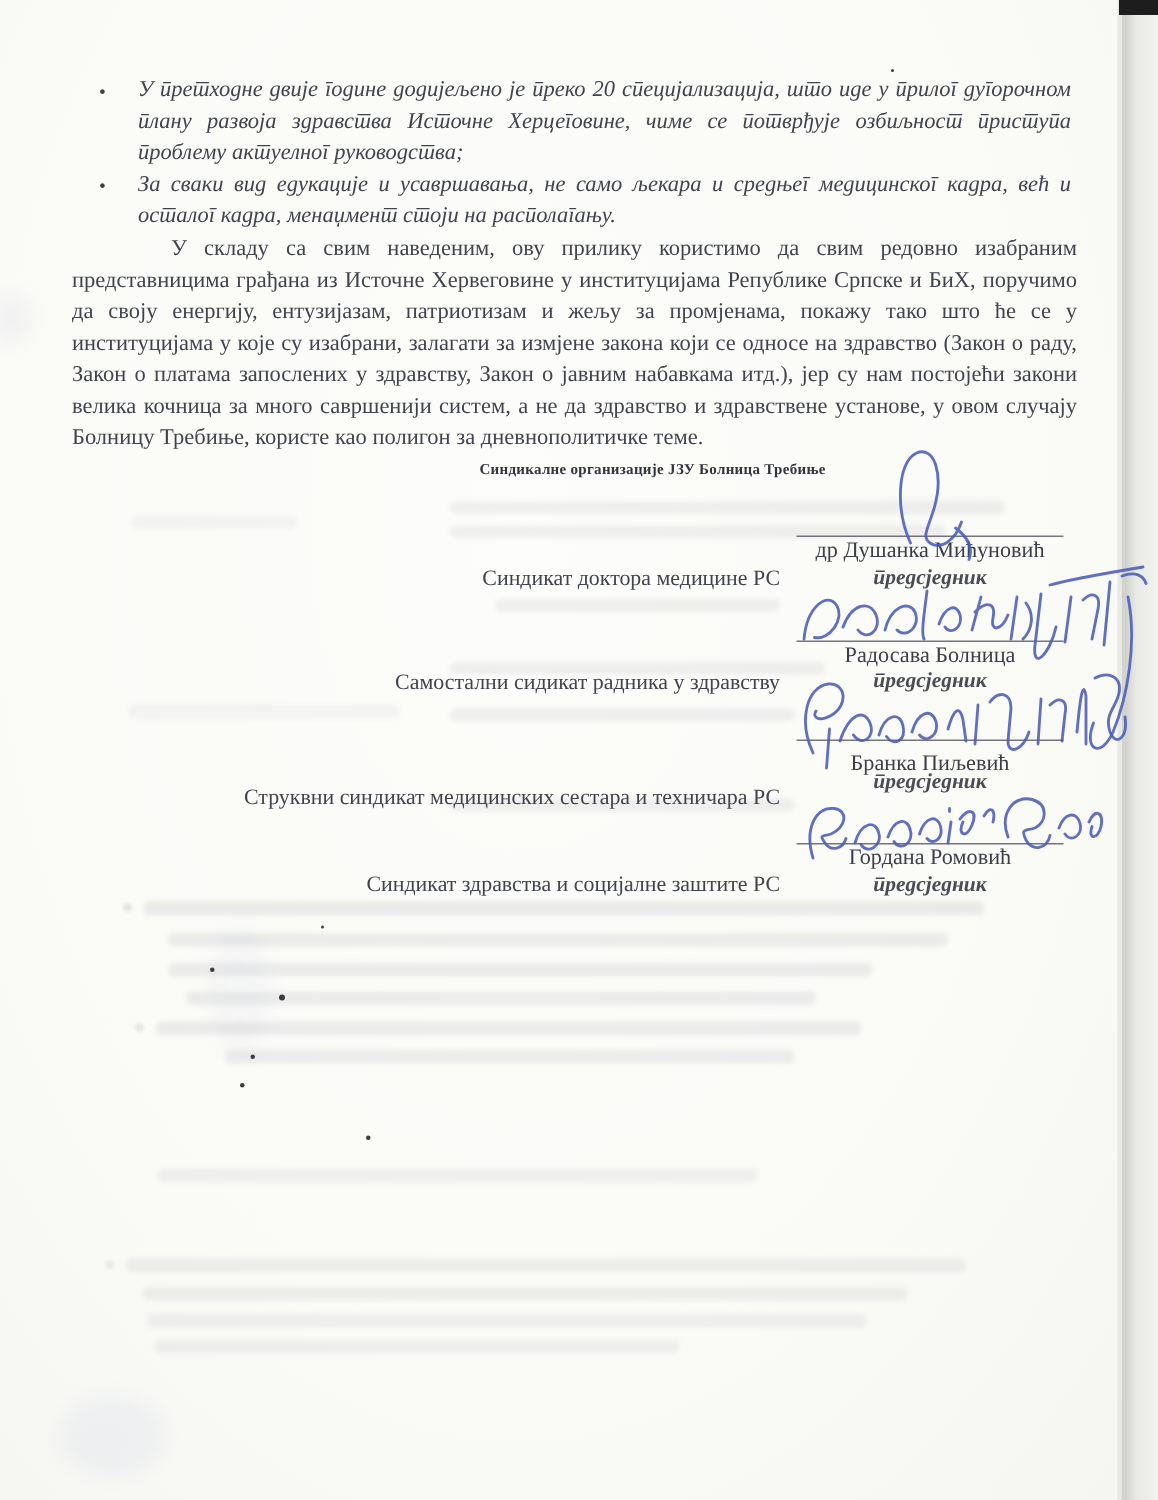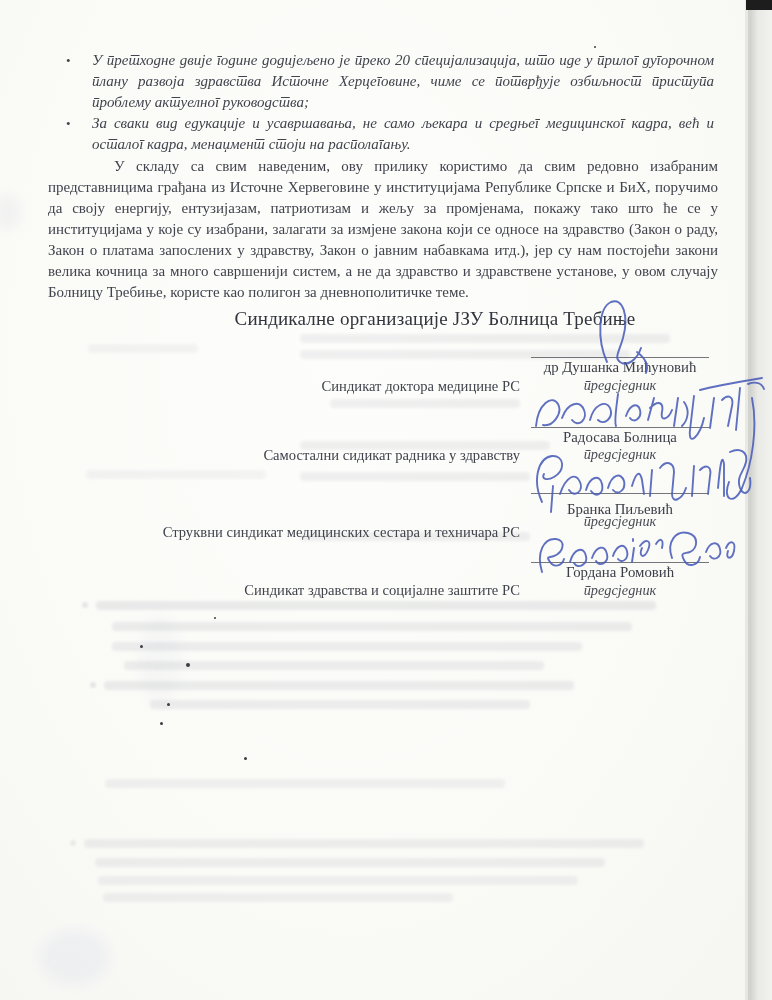--- a/index.html
+++ b/index.html
@@ -20,27 +20,27 @@
   .edge-shadow{position:absolute;top:0;right:22px;width:5px;height:1000px;background:#d8d8d4;opacity:.5;}
 
   
   .bullets{position:absolute;left:48px;top:50px;width:666px;}
   .bullet-item{display:flex;}
   .bullet-marker{flex:none;width:26px;padding-left:18px;font-size:13px;line-height:21px;color:#3d3f49;}
   .bullet-text{flex:1;font-size:15px;line-height:21px;text-align:justify;color:#41434d;font-style:italic;}
   .body-paragraph{position:absolute;left:48px;top:156px;width:670px;margin:0;
     font-size:15px;line-height:21px;text-align:justify;text-indent:66px;color:#41434d;}
   .heading{position:absolute;left:100px;top:308px;width:670px;margin:0;
-    text-align:center;font-size:19px;font-weight:normal;letter-spacing:.2px;color:#33353e;}
+    text-align:center;font-size:10px;font-weight:bold;letter-spacing:.2px;color:#33353e;}
 
   
   .org{position:absolute;left:40px;width:480px;text-align:right;font-size:14.6px;line-height:17px;color:#41434d;}
   .rule{position:absolute;left:531px;width:178px;height:0;border-top:1px solid #5c5e66;opacity:.85;}
   .name{position:absolute;left:505px;width:230px;text-align:center;font-size:14.8px;line-height:17px;color:#3c3e48;}
-  .sigtitle{position:absolute;left:505px;width:230px;text-align:center;font-style:italic;font-size:14.3px;line-height:17px;color:#4a4c55;}
+  .sigtitle{position:absolute;left:505px;width:230px;text-align:center;font-style:italic;font-size:14.3px;line-height:17px;color:#4a4c55;font-weight:bold;}
   .t1r{top:357px}.t1n{top:359px}.t1t{top:377px}.t1o{top:378px}
   .t2r{top:427px}.t2n{top:429px}.t2t{top:446px}.t2o{top:447px}
   .t3r{top:493px}.t3n{top:501px}.t3t{top:513px}.t3o{top:524px}
   .t4r{top:562px}.t4n{top:564px}.t4t{top:582px}.t4o{top:582px}
 
   
   .ink{position:absolute;left:0;top:0;pointer-events:none;}
   .ink path{fill:none;stroke:#4a5cb8;stroke-width:1.9;stroke-linecap:round;stroke-linejoin:round;opacity:.88;}
 
   

